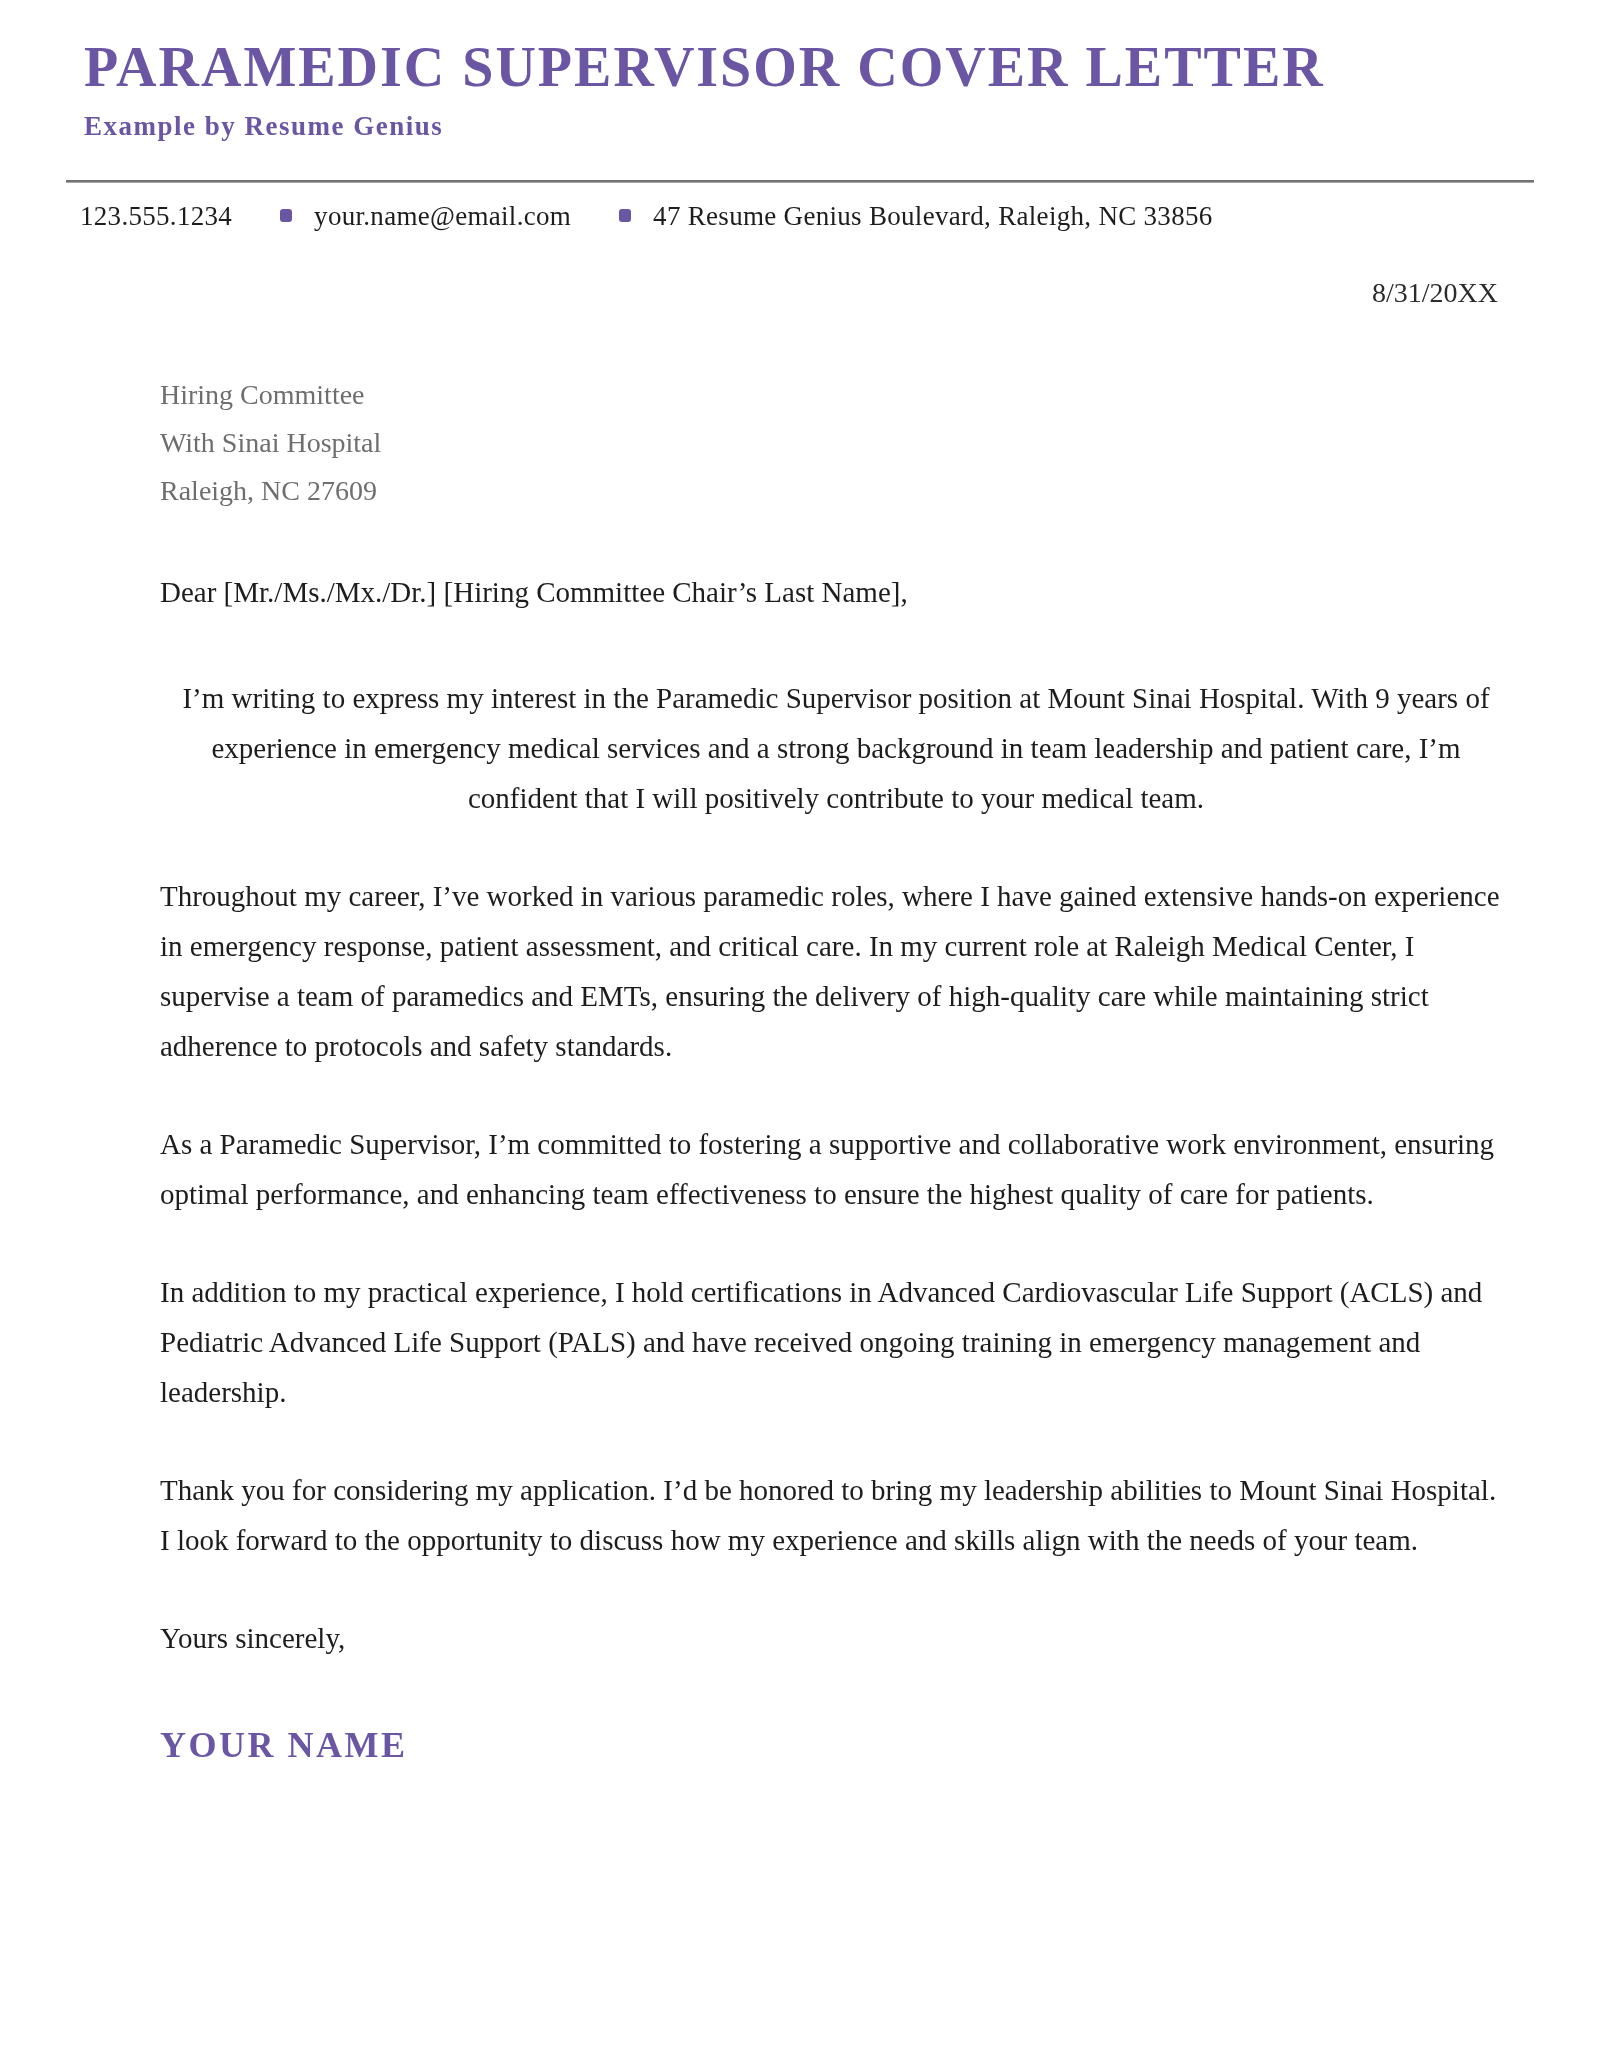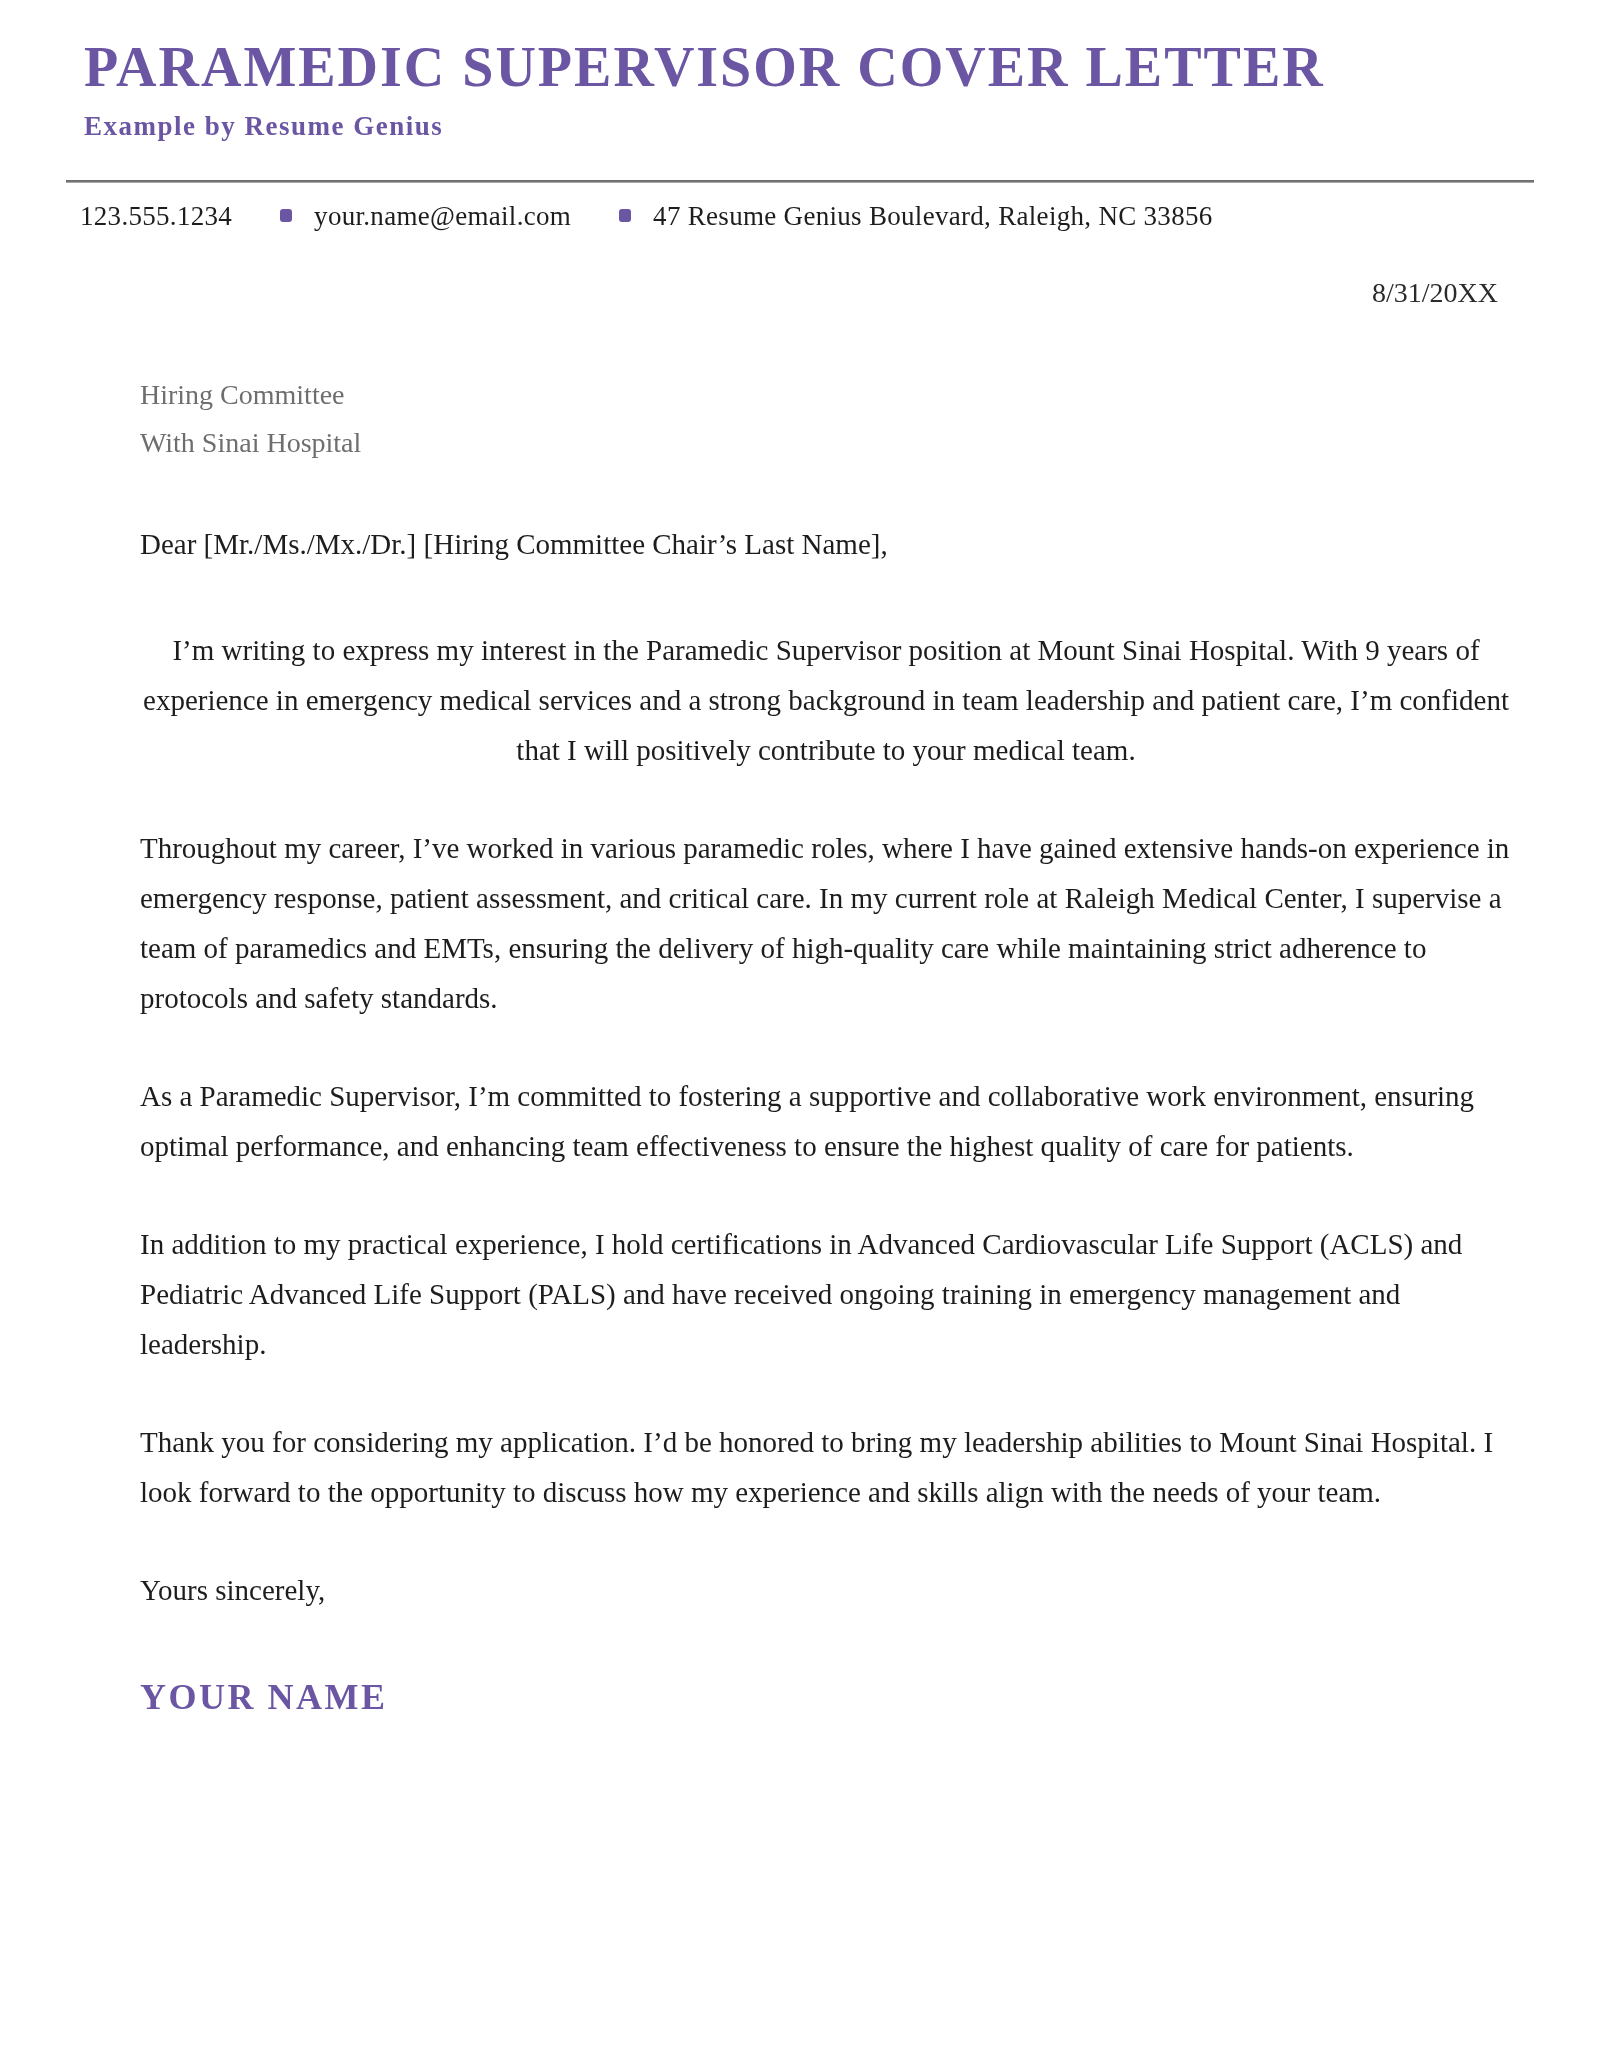--- a/index.html
+++ b/index.html
@@ -53,21 +53,21 @@
     display: inline-block;
     width: 12px;
     height: 13px;
     border-radius: 3px;
     background: var(--accent, #6b56a4);
     margin: 0 22px 0 48px;
     flex: 0 0 auto;
   }
 
   
-  .letter { margin-left: 60px; margin-right: 8px; }
+  .letter { margin-left: 80px; margin-right: 8px; }
   .date {
     margin-top: 42px;
     text-align: right;
     font-size: 28px;
     line-height: 36px;
     color: #2b2b2b;
     padding-right: 14px;
   }
   .recipient {
     margin-top: 60px;
@@ -112,20 +112,21 @@
     <span class="bullet"></span>
     <span>47 Resume Genius Boulevard, Raleigh, NC 33856</span>
   </div>
 
   <section class="letter">
     <div class="date">8/31/20XX</div>
 
     <div class="recipient">
       <div>Hiring Committee</div>
       <div>With Sinai Hospital</div>
+      <div>Raleigh, NC 27609</div>
     </div>
 
     <p class="salutation">Dear [Mr./Ms./Mx./Dr.] [Hiring Committee Chair’s Last Name],</p>
 
     <p class="body-text first">I’m writing to express my interest in the Paramedic Supervisor position at Mount Sinai Hospital. With 9 years of experience in emergency medical services and a strong background in team leadership and patient care, I’m confident that I will positively contribute to your medical team.</p>
     <p class="body-text">Throughout my career, I’ve worked in various paramedic roles, where I have gained extensive hands-on experience in emergency response, patient assessment, and critical care. In my current role at Raleigh Medical Center, I supervise a team of paramedics and EMTs, ensuring the delivery of high-quality care while maintaining strict adherence to protocols and safety standards.</p>
     <p class="body-text">As a Paramedic Supervisor, I’m committed to fostering a supportive and collaborative work environment, ensuring optimal performance, and enhancing team effectiveness to ensure the highest quality of care for patients.</p>
     <p class="body-text">In addition to my practical experience, I hold certifications in Advanced Cardiovascular Life Support (ACLS) and Pediatric Advanced Life Support (PALS) and have received ongoing training in emergency management and leadership.</p>
     <p class="body-text">Thank you for considering my application. I’d be honored to bring my leadership abilities to Mount Sinai Hospital. I look forward to the opportunity to discuss how my experience and skills align with the needs of your team.</p>
 

